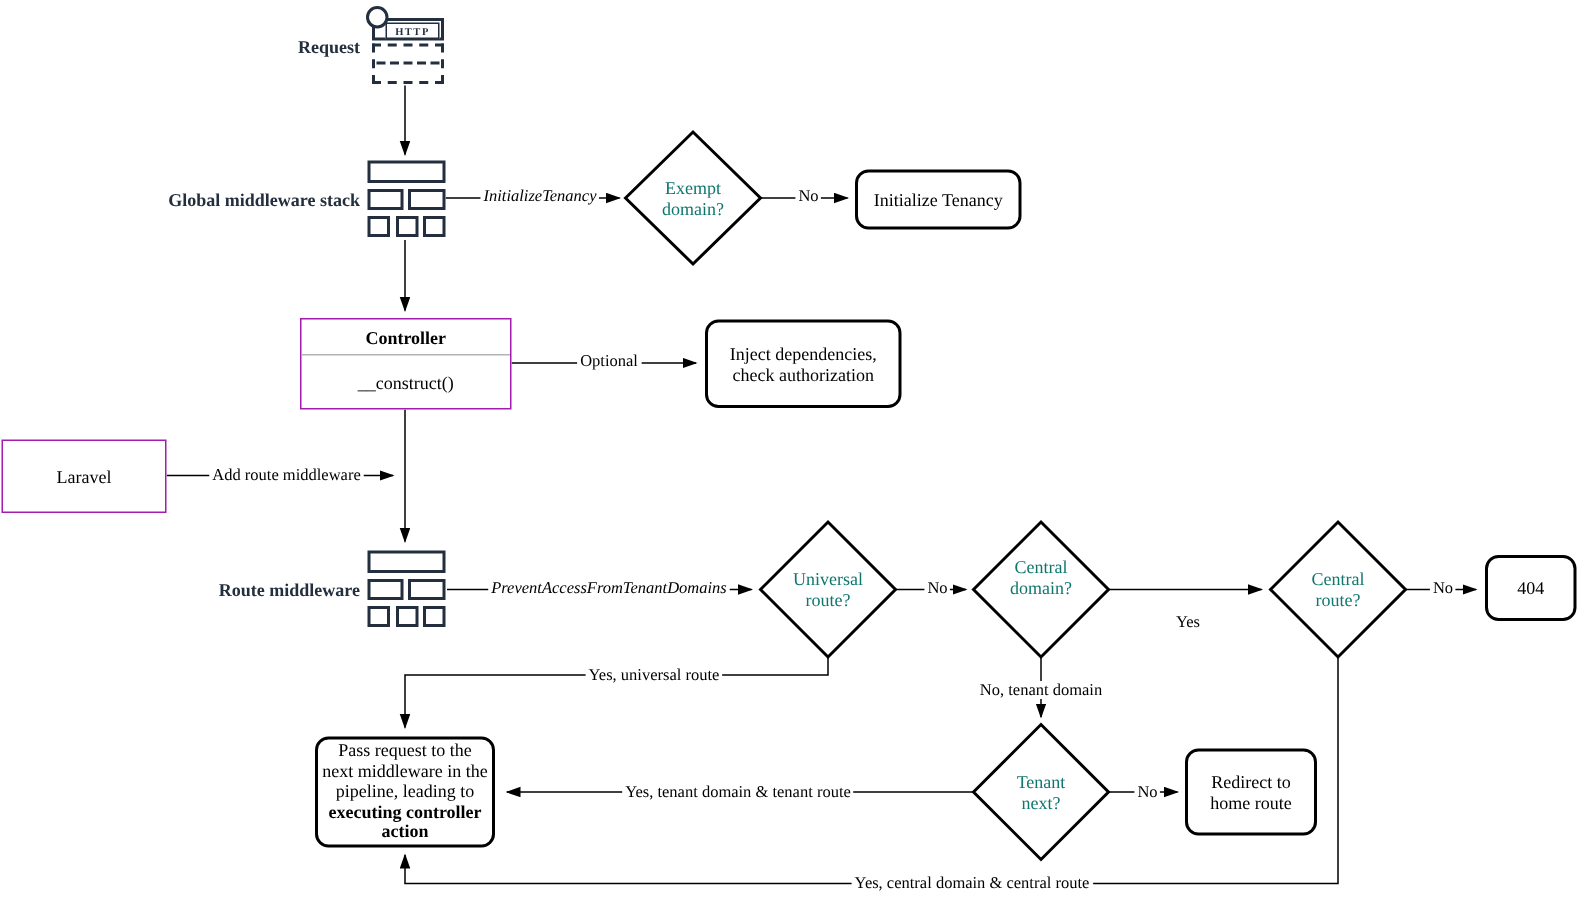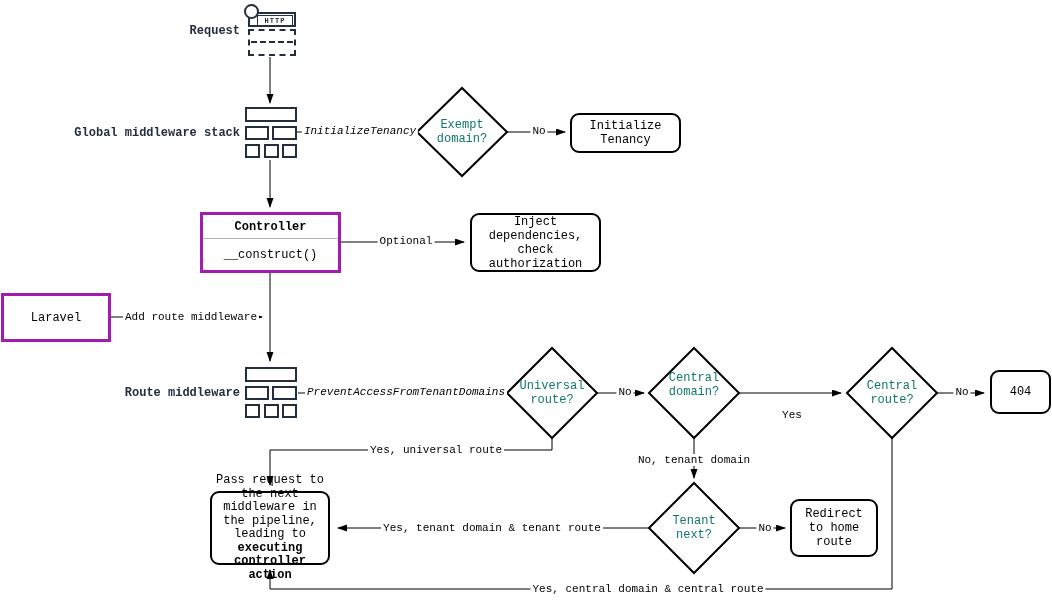--- a/index.html
+++ b/index.html
@@ -1,26 +1,26 @@
 <!DOCTYPE html>
 <html><head>
 <meta charset="utf-8">
 <style>
   html,body{margin:0;padding:0;background:#ffffff;}
   .canvas{position:relative;width:1052px;height:600px;background:#ffffff;
-          font-family:Liberation Mono, monospace;overflow:hidden;}
+          font-family:Liberation Serif, serif;overflow:hidden;}
   .abs{position:absolute;box-sizing:border-box;}
   svg.layer{position:absolute;left:0;top:0;width:1052px;height:600px;}
 
   .lbl-bold{font-weight:bold;font-size:12px;color:#232F3E;text-align:right;line-height:14px;}
 
   .box{position:absolute;box-sizing:border-box;background:#ffffff;display:flex;
        align-items:center;justify-content:center;text-align:center;
        font-size:12px;color:#000;line-height:14px;}
-  .plain{border:3px solid #a21caf;}
+  .plain{border:1px solid #a21caf;}
   .round{border:2px solid #000000;border-radius:9px;}
 
   .ctrl{flex-direction:column;padding:0;}
   .ctrl .hdr{width:100%;height:24px;display:flex;align-items:center;justify-content:center;
              font-weight:bold;border-bottom:1px solid #B3B3B3;box-sizing:border-box;}
   .ctrl .bod{flex:1;width:100%;display:flex;align-items:center;justify-content:center;}
 
   .dmd-text{position:absolute;transform:translate(-50%,-50%);text-align:center;
             font-size:12px;line-height:14px;color:#0f766e;}
 

